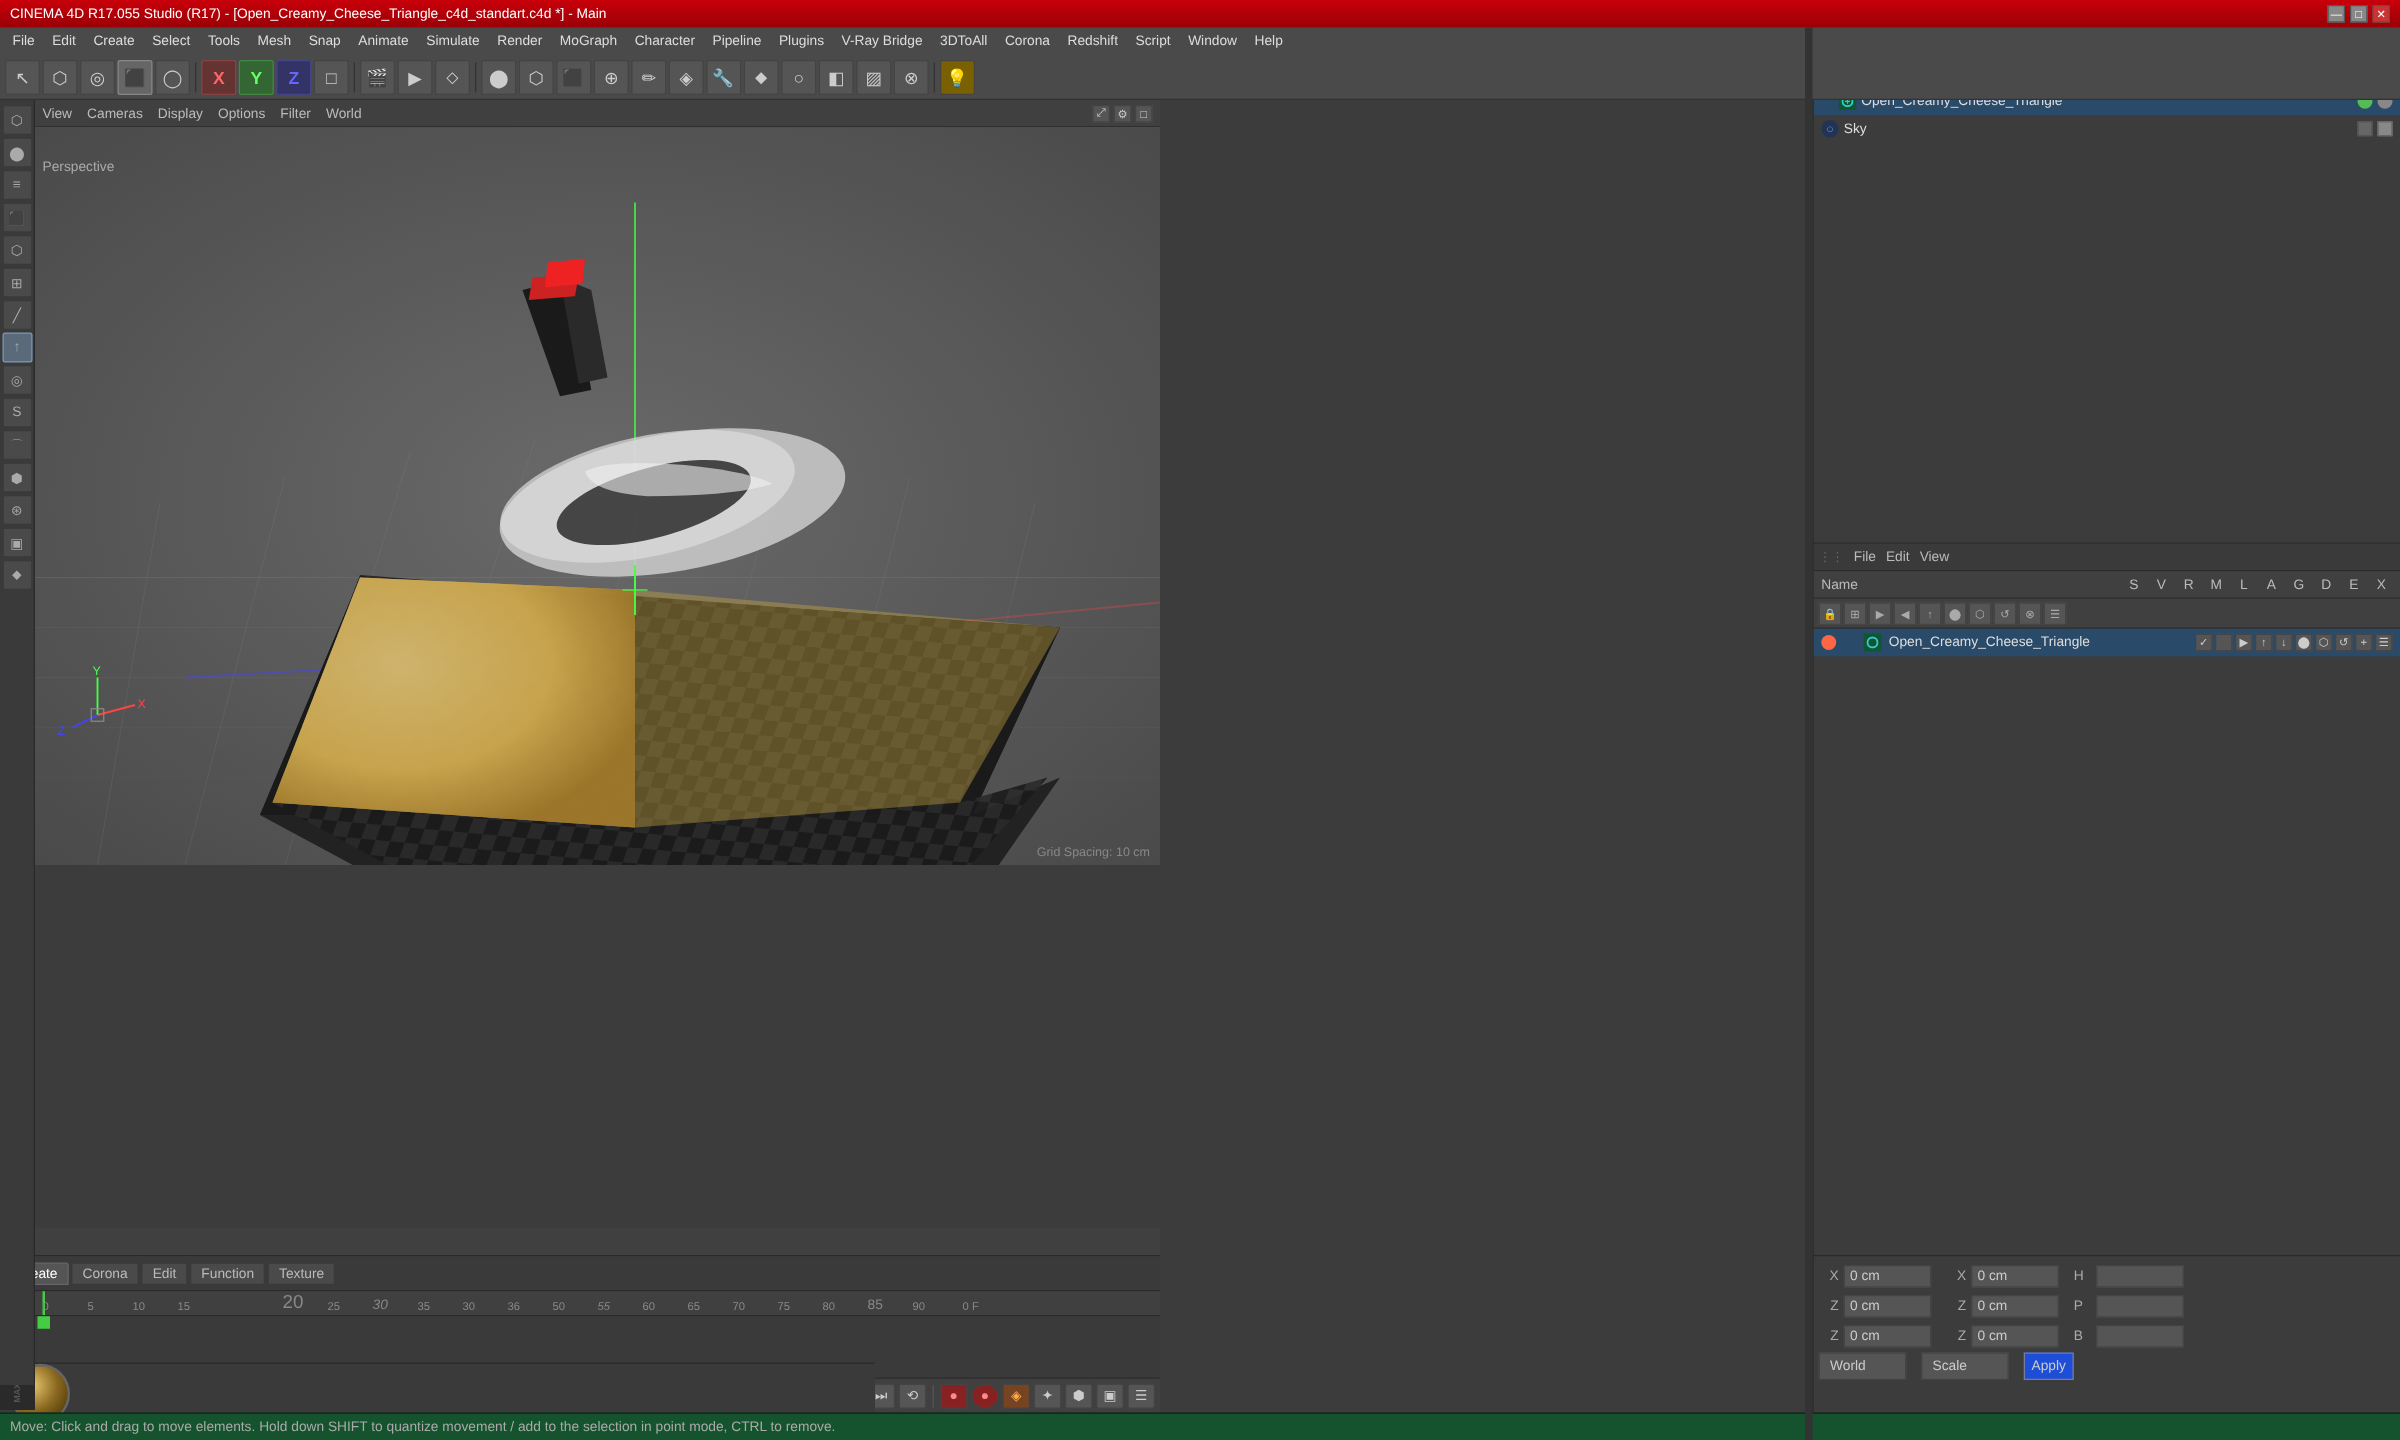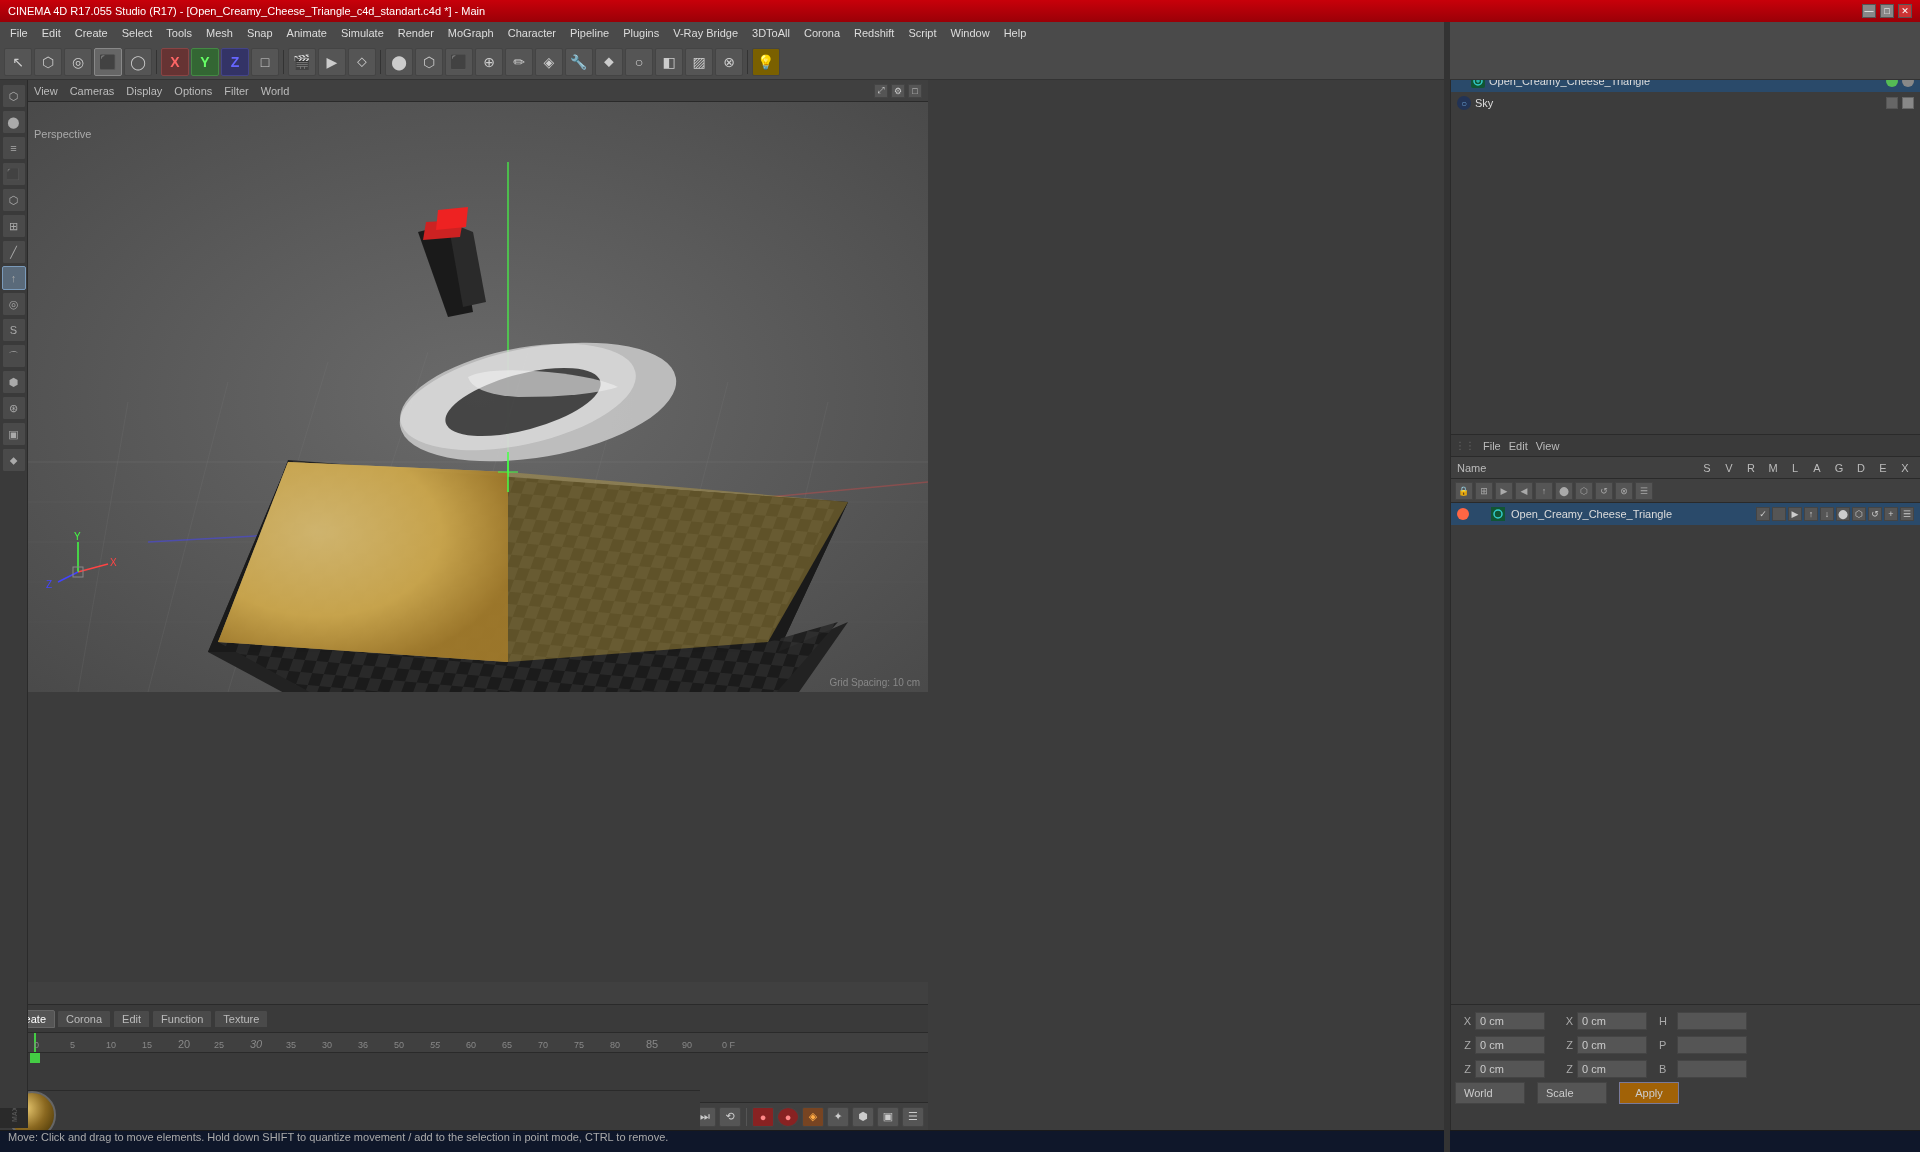--- a/index.html
+++ b/index.html
@@ -382,23 +382,23 @@
       align-items: center;
     }
 
     
     #status-bar {
       position: absolute;
       bottom: 0;
       left: 0;
       width: 100%;
       height: 22px;
-      background: #0f172a;
-      display: flex;
-      align-items: flex-start;
+      background: #14532d;
+      display: flex;
+      align-items: center;
       padding: 0 8px;
       border-top: 1px solid #1a1a1a;
     }
     .status-text {
       color: #aaa;
       font-size: 11px;
     }
 
     
     #coord-panel {
@@ -790,21 +790,21 @@
   <div id="timeline-ruler">
     <div style="position:relative;width:100%;height:100%;">
 
       <div style="position:absolute;left:30px;top:0;width:2px;height:100%;background:#44cc44;"></div>
 
       <div style="position:absolute;left:30px;top:0;display:flex;gap:0px;align-items:flex-end;height:100%;padding-bottom:2px;">
         <span style="font-size:9px;color:#888;width:36px;">0</span>
         <span style="font-size:9px;color:#888;width:36px;">5</span>
         <span style="font-size:9px;color:#888;width:36px;">10</span>
         <span style="font-size:9px;color:#888;width:36px;">15</span>
-        <span style="font-size:11px;color:#888;width:36px;">20</span>
+        <span style="font-size:15px;color:#888;width:36px;margin-left:48px;">20</span>
         <span style="font-size:9px;color:#888;width:36px;">25</span>
         <span style="font-size:11px;color:#888;width:36px;font-style:italic;">30</span>
         <span style="font-size:9px;color:#888;width:36px;">35</span>
         <span style="font-size:9px;color:#888;width:36px;">30</span>
         <span style="font-size:9px;color:#888;width:36px;">36</span>
         <span style="font-size:9px;color:#888;width:36px;">50</span>
         <span style="font-size:9px;color:#888;width:36px;font-style:italic;">55</span>
         <span style="font-size:9px;color:#888;width:36px;">60</span>
         <span style="font-size:9px;color:#888;width:36px;">65</span>
         <span style="font-size:9px;color:#888;width:36px;">70</span>
@@ -998,21 +998,21 @@
     <input class="coord-input" type="text" value="0 cm" style="">
     <span class="coord-label" style="margin-left:8px;">Z</span>
     <input class="coord-input" type="text" value="0 cm" style="">
     <span class="coord-letter" style="margin-left:8px;">B</span>
     <input class="coord-input" type="text" value="" style="">
   </div>
 
   <div class="coord-row">
     <button class="coord-btn" style="width:70px;justify-content:space-between;">World</button>
     <button class="coord-btn" style="margin-left:8px;width:70px;justify-content:space-between;">Scale</button>
-    <button class="coord-btn" style="margin-left:8px;width:60px;background:#a16207;border-color:#7a7a9a;justify-content:center;">
+    <button class="coord-btn" style="margin-left:8px;width:40px;background:#1d4ed8;border-color:#7a7a9a;justify-content:center;">
       <span>Apply</span>
     </button>
   </div>
 </div>
 
 <div id="status-bar">
   <span class="status-text">Move: Click and drag to move elements. Hold down SHIFT to quantize movement / add to the selection in point mode, CTRL to remove.</span>
 </div>
 
 <div id="maxon-logo">

